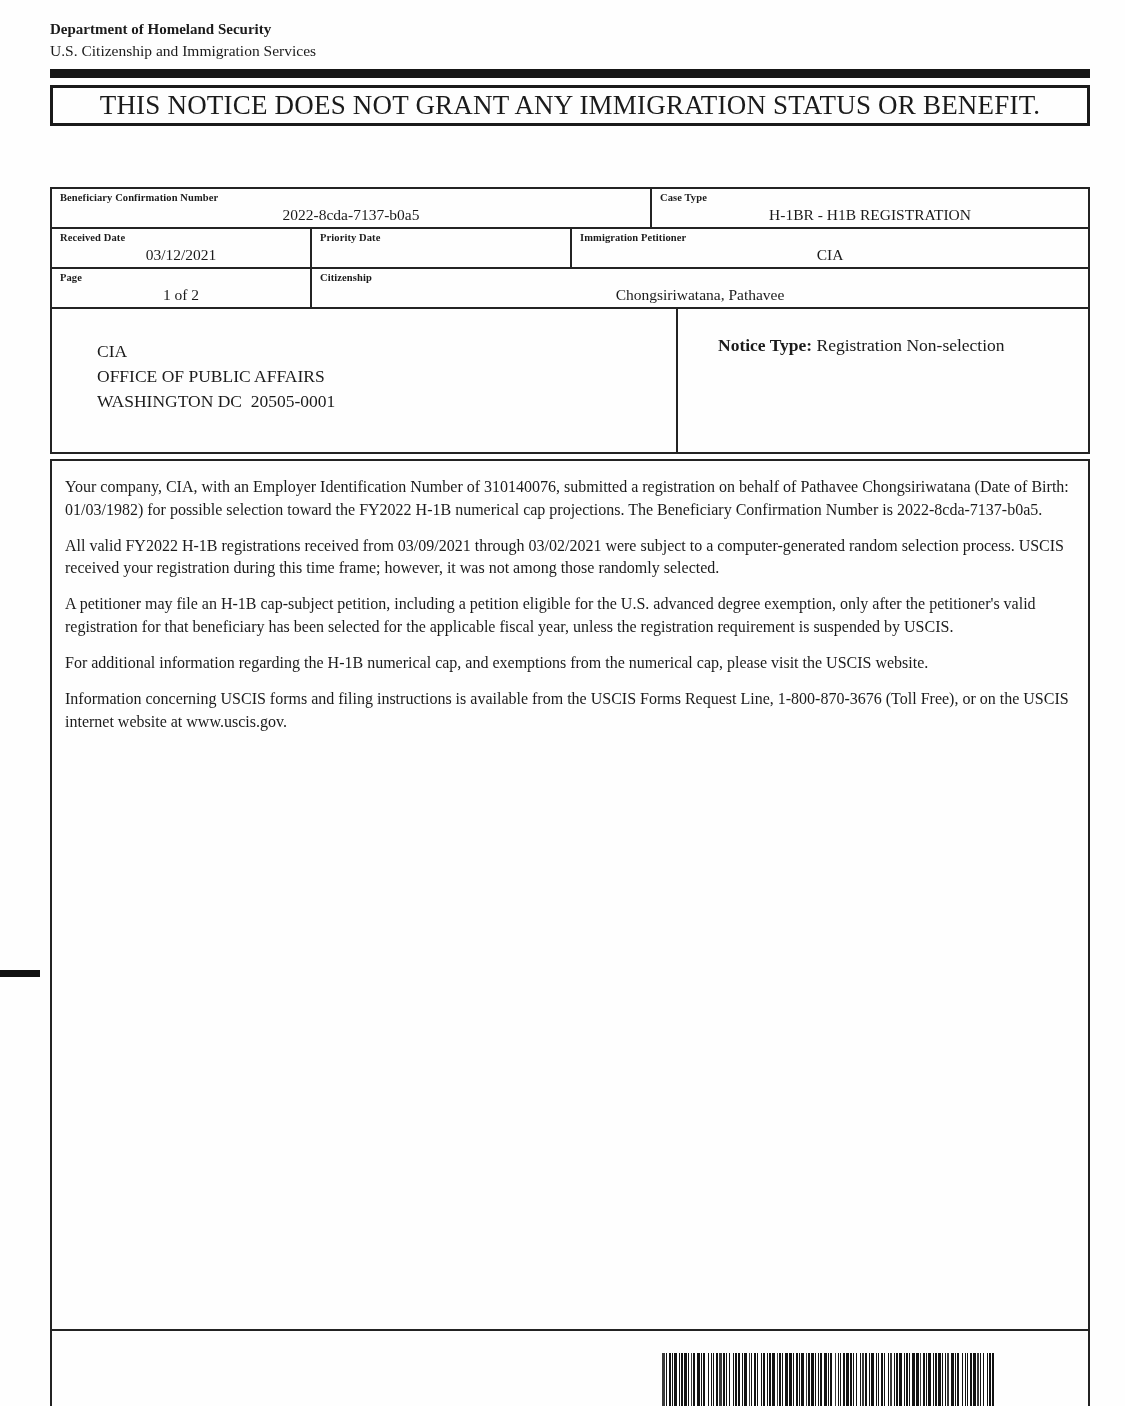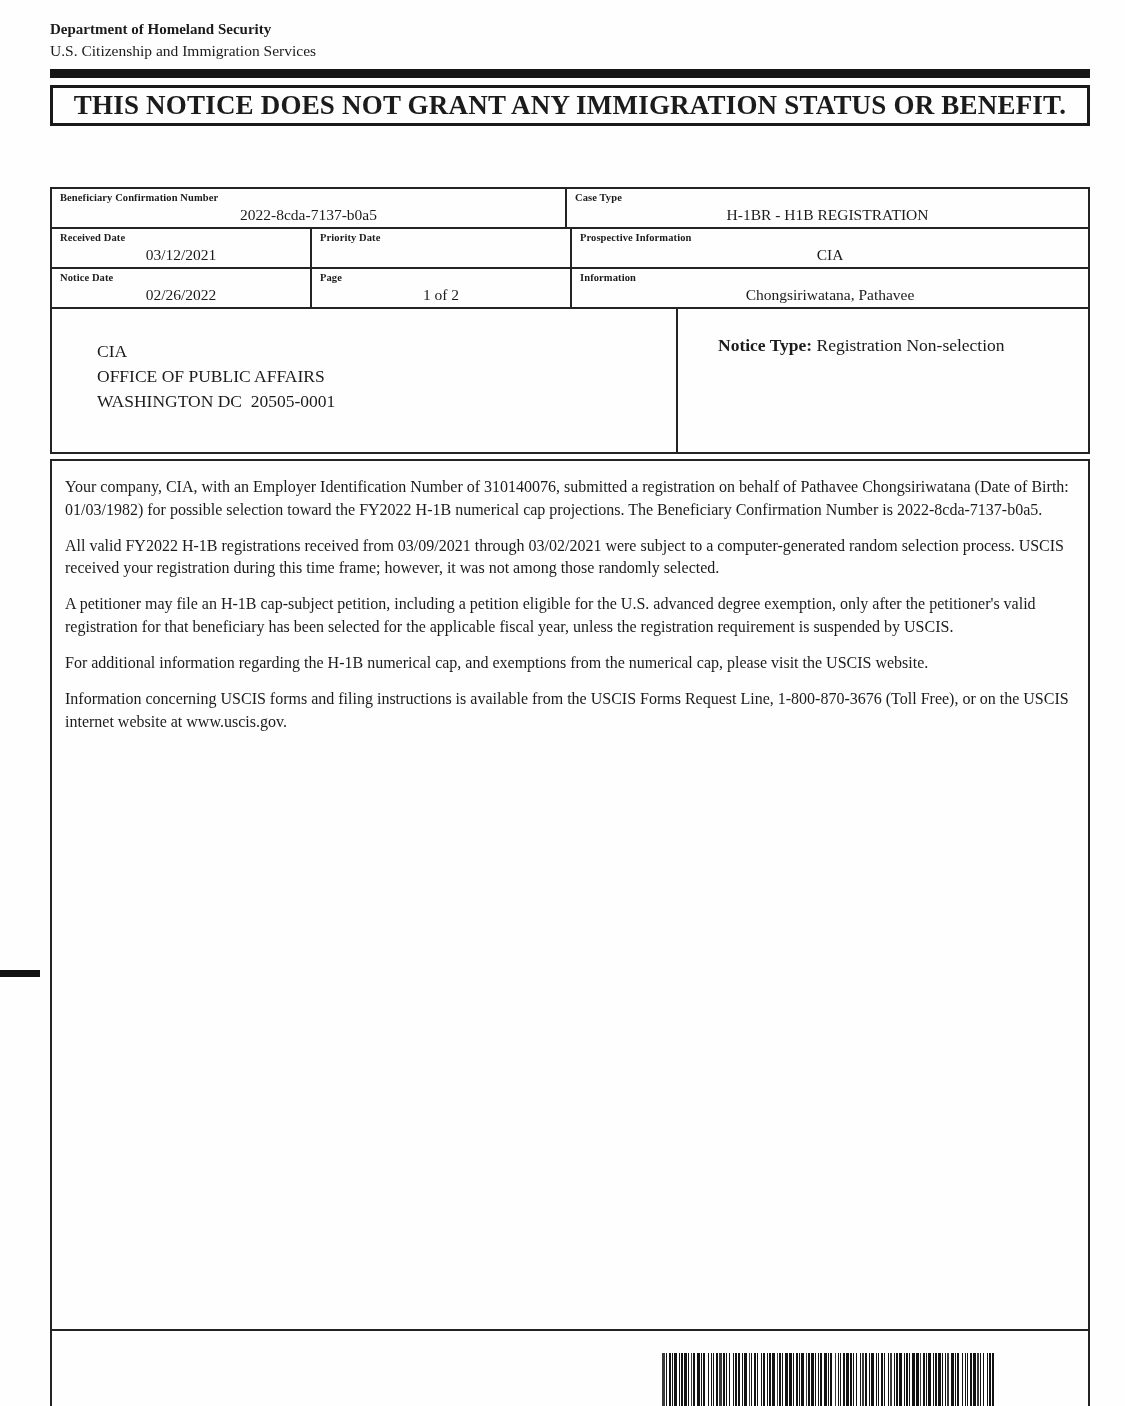--- a/index.html
+++ b/index.html
@@ -20,29 +20,29 @@
   .form-title { font-size:25px; font-weight:bold; margin-top:6px; letter-spacing:0.2px; }
 
   .rule { height:9px; background:#161616; margin-top:8px; }
 
   .banner {
     border:3px solid #1a1a1a;
     margin-top:7px;
     text-align:center;
     padding:2px 0 3px 0;
   }
-  .banner span { font-size:27px; font-weight:bold; line-height:30px; letter-spacing:0.2px; }
+  .banner span { font-size:27px; font-weight:normal; line-height:30px; letter-spacing:0.2px; }
 
   
   .info-table { margin-top:61px; border:2px solid #232323; }
   .trow { display:flex; border-bottom:2px solid #232323; height:40px; box-sizing:border-box; }
   .trow:last-child { border-bottom:none; height:38px; }
   .tcell { box-sizing:border-box; border-right:2px solid #232323; padding:2px 8px 0 8px; overflow:hidden; }
   .tcell:last-child { border-right:none; }
-  .w520 { width:515px; } .w260 { width:260px; } .grow { flex:1; }
+  .w520 { width:600px; } .w260 { width:260px; } .grow { flex:1; }
   .lbl { font-size:10.5px; font-weight:bold; line-height:1.35; letter-spacing:0.1px; }
   .val { font-size:15.5px; line-height:1.25;text-align:center; }
 
   
   .addr-box { display:flex; border:2px solid #232323; margin-top:-2px; height:147px; box-sizing:border-box; }
   .addr-left { width:626px; border-right:2px solid #232323; box-sizing:border-box; padding:30px 0 0 45px; }
   .addr-left div { font-size:17.5px; line-height:1.42; }
   .addr-right { flex:1; box-sizing:border-box; padding:26px 0 0 40px; font-size:17.5px; }
   .nt-label { font-weight:bold; }
   .keep-sp { white-space:pre-wrap; }
@@ -104,35 +104,31 @@
       <div class="trow">
         <div class="tcell w260">
           <div class="lbl">Received Date</div>
           <div class="val">03/12/2021</div>
         </div>
         <div class="tcell w260">
           <div class="lbl">Priority Date</div>
           <div class="val"></div>
         </div>
         <div class="tcell grow">
-          <div class="lbl">Prospective Information</div>
+          <div class="lbl">Immigration Petitioner</div>
           <div class="val">CIA</div>
         </div>
       </div>
       <div class="trow">
-        <div class="tcell w260">
-          <div class="lbl">Notice Date</div>
-          <div class="val">02/26/2022</div>
-        </div>
         <div class="tcell w260">
           <div class="lbl">Page</div>
           <div class="val">1 of 2</div>
         </div>
         <div class="tcell grow">
-          <div class="lbl">Information</div>
+          <div class="lbl">Citizenship</div>
           <div class="val">Chongsiriwatana, Pathavee</div>
         </div>
       </div>
     </div>
 
     <div class="addr-box">
       <div class="addr-left">
         <div>CIA</div>
         <div>OFFICE OF PUBLIC AFFAIRS</div>
         <div class="keep-sp">WASHINGTON DC  20505-0001</div>

